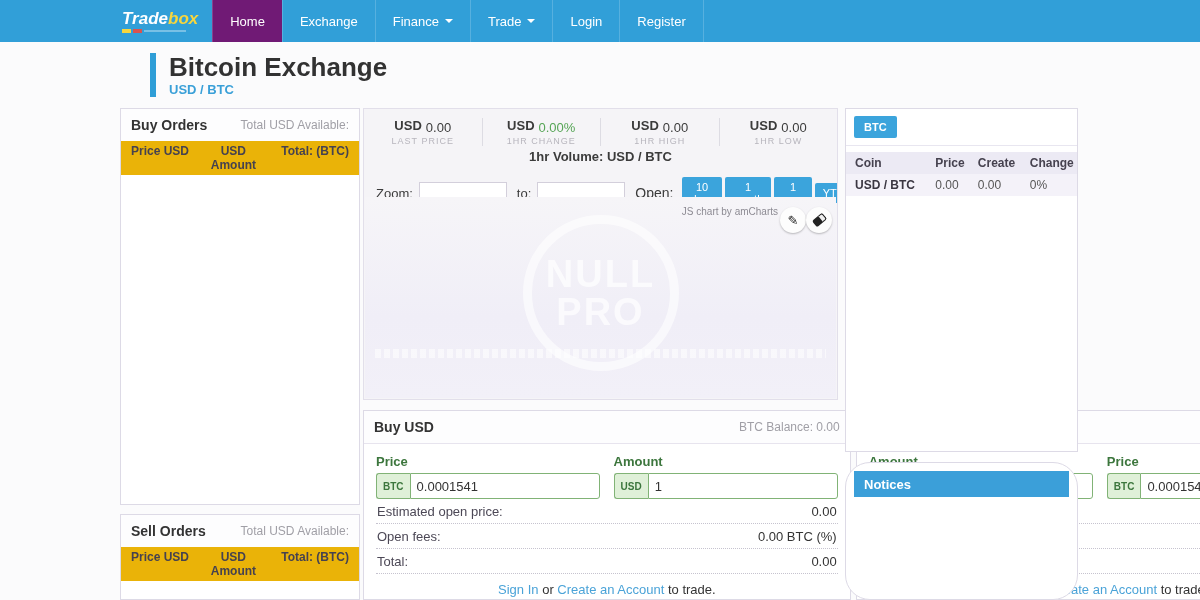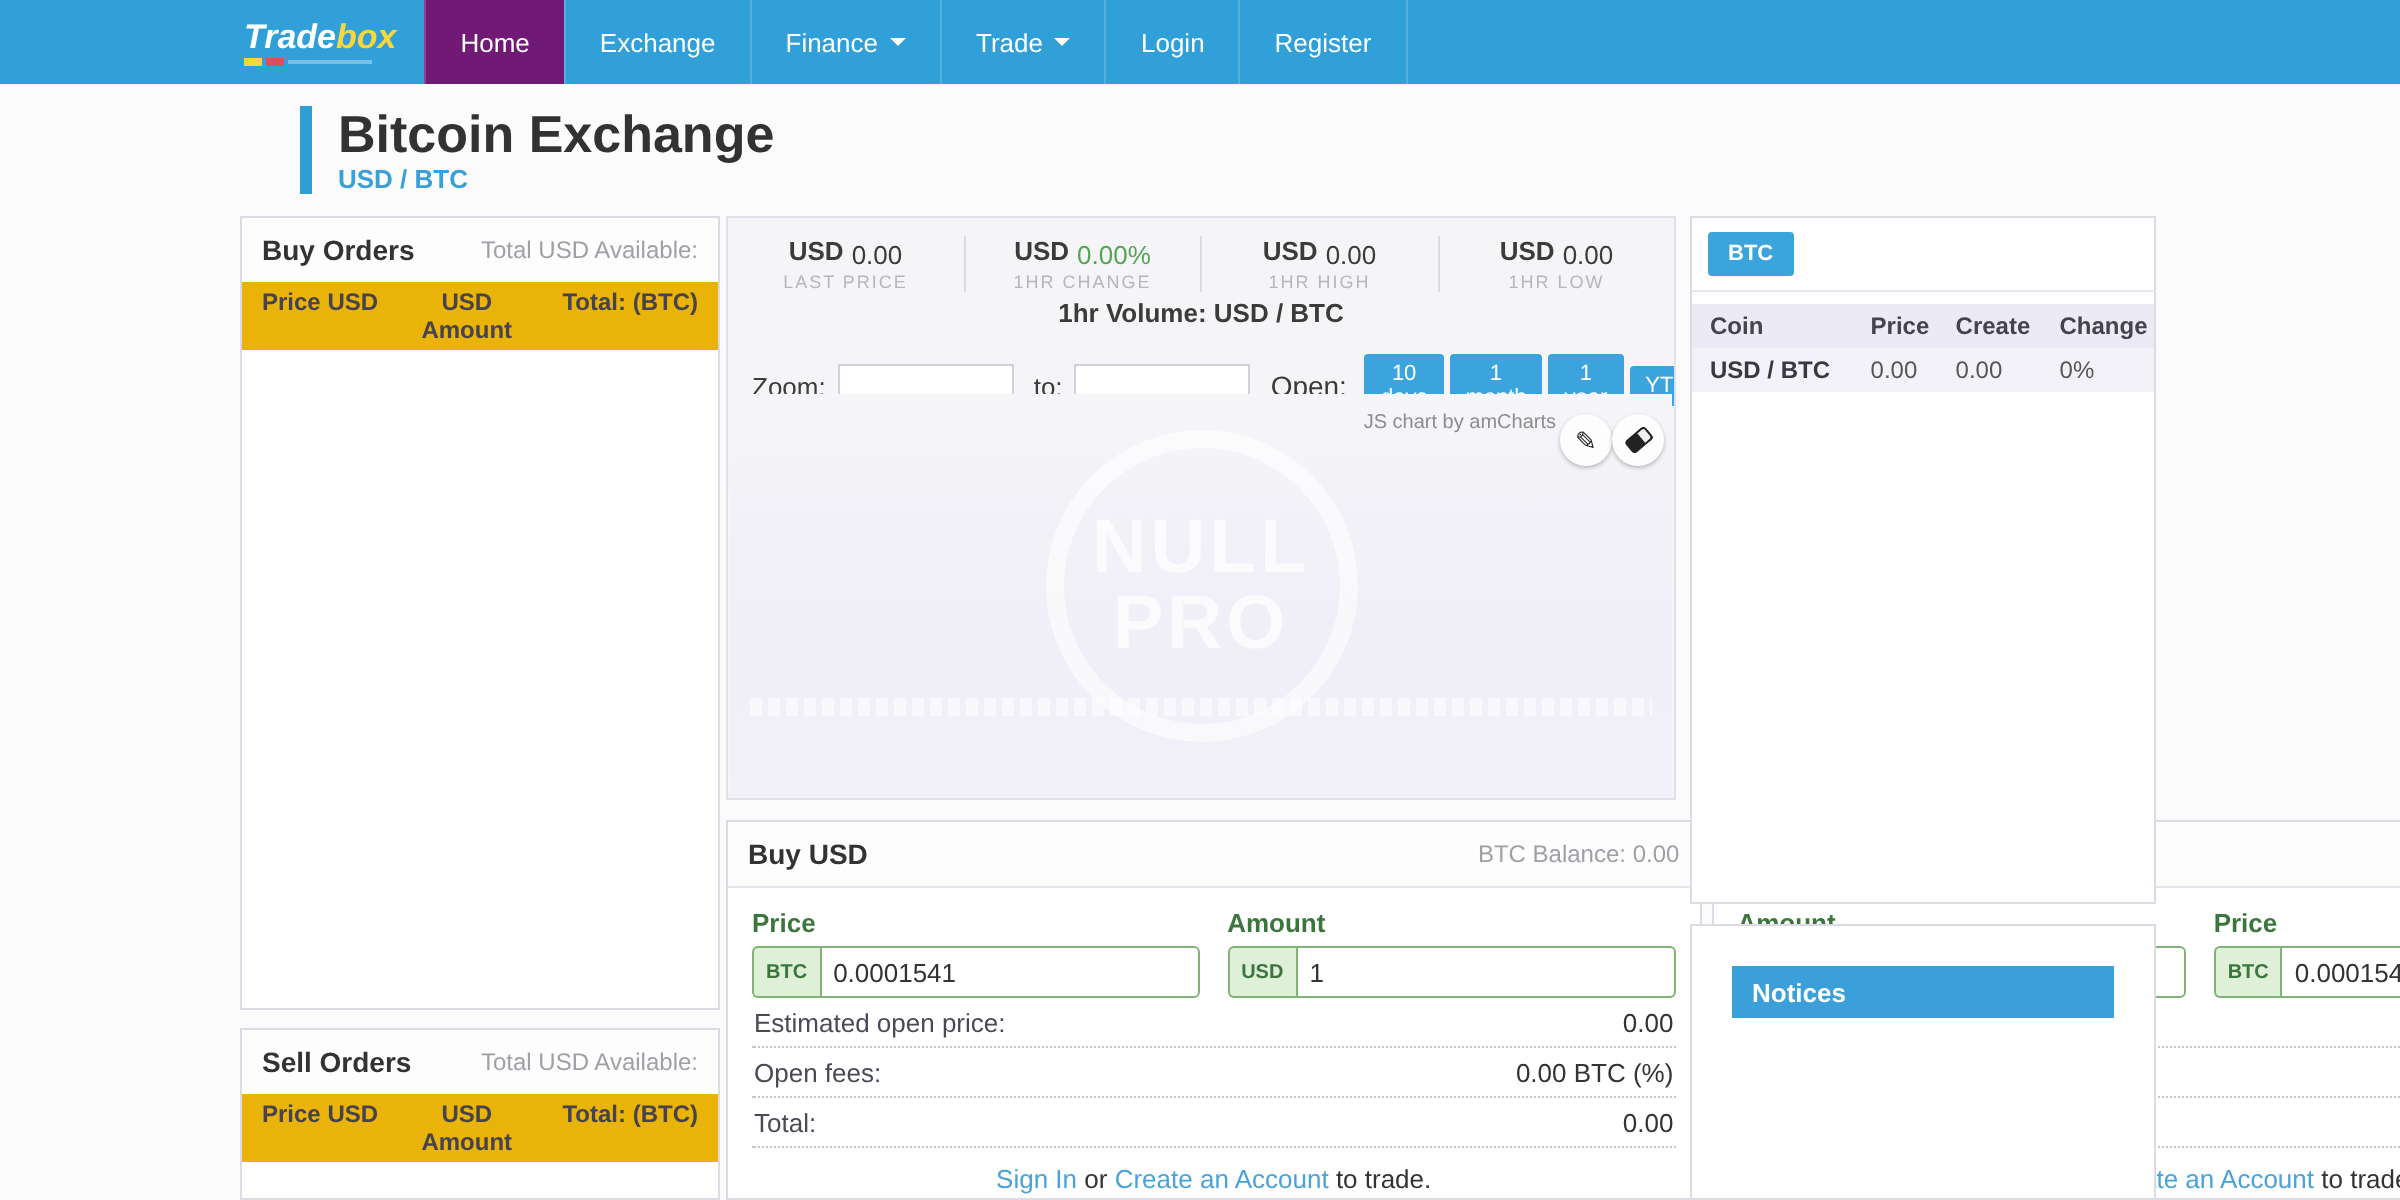--- a/index.html
+++ b/index.html
@@ -110,21 +110,21 @@
     padding:5px 10px; border-radius:2px; cursor:pointer; font-family:"Liberation Sans",sans-serif; }
   .market-table { margin-top:6px; }
   .mrow { display:grid; grid-template-columns:1.7fr 0.9fr 1.1fr 1fr; padding:4px 0 4px 9px; }
   .mrow span { font-size:12px; }
   .mrow.mhead { background:#eceaf4; }
   .mrow.mhead span { font-weight:bold; color:#46424f; }
   .mrow.mdata { background:#f4f2f9; }
   .mrow.mdata .mcoin { font-weight:bold; color:#3b3742; }
   .mrow.mdata span { color:#555; }
   
-  .notices-panel { margin-top:10px; height:138px; padding:20px; }
+  .notices-panel { margin-top:10px; height:138px; padding:8px;border-radius:25px; }
   .notices-bar { background:#3b9fd9; height:26px; display:flex; align-items:center; padding-left:10px; }
   .notices-bar span { color:#fff; font-size:13px; font-weight:bold; }
 </style>
 </head>
 <body>
 
 <div class="navbar">
   <div class="nav-inner">
     <div class="brand">
       <div class="brand-line"><span class="brand-trade">Trade</span><span class="brand-box">box</span></div>

